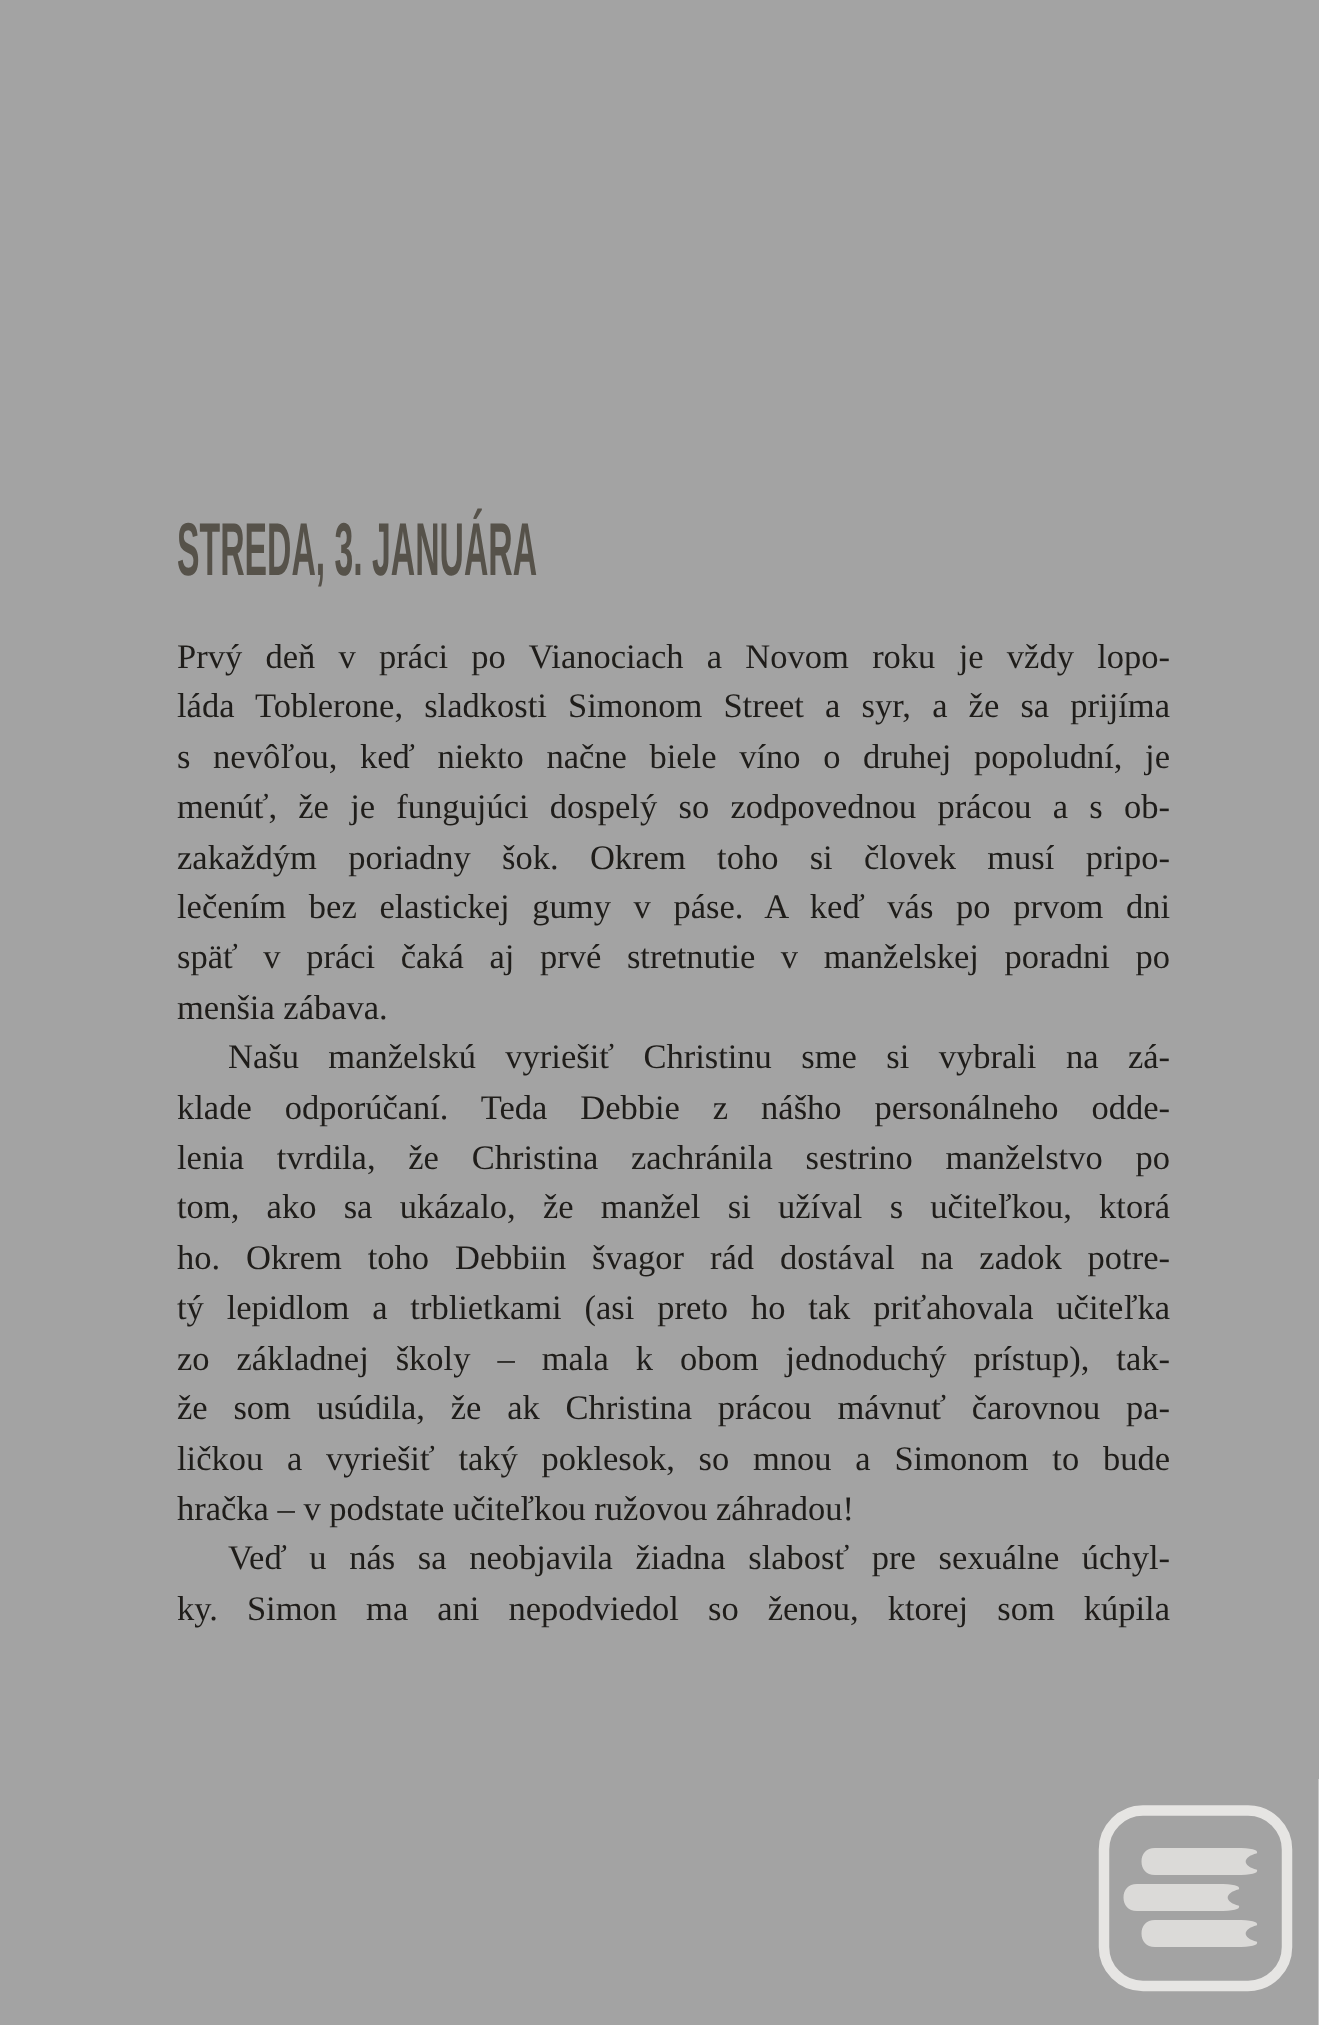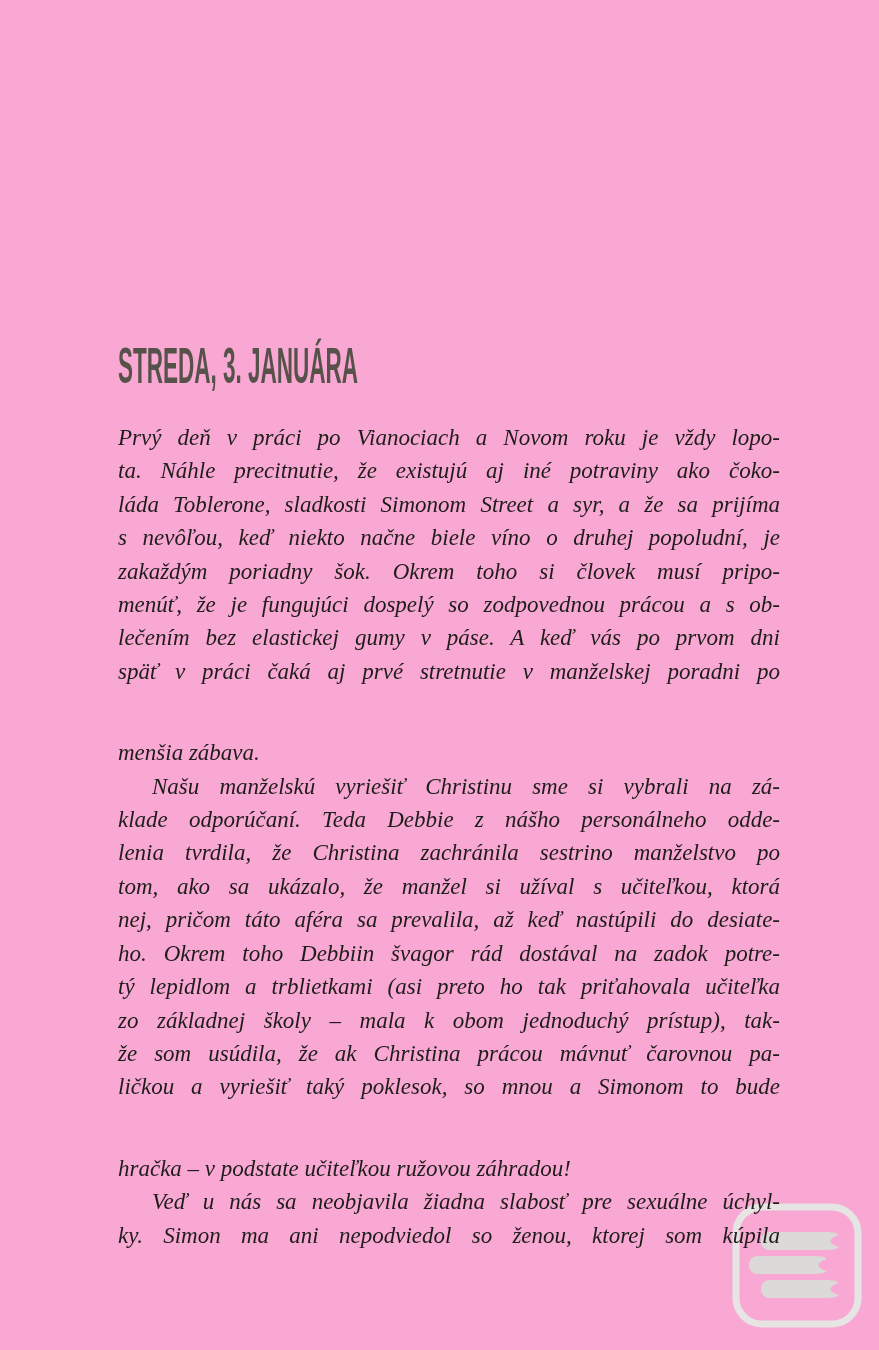--- a/index.html
+++ b/index.html
@@ -36,69 +36,65 @@
     left: 118px;
     top: 421px;
     width: 662px;
     font-family: "Liberation Serif", serif;
     font-size: 23px;
     line-height: 33.4px;
     z-index: 2;
   }
   .para {
     margin: 0;
-    font-style: italic;
   }
   .line {
     text-align: justify;
     text-align-last: justify;
     text-justify: inter-word;
     white-space: normal;
   }
   .line.no-just {
     text-align-last: left;
-    margin-top: 48px;
   }
   .para.indent .line:first-child {
     text-indent: 34px;
   }
   .watermark {
     position: absolute;
     left: 732px;
     top: 1203px;
     width: 130px;
     height: 125px;
     z-index: 1;
   }
 </style>
 </head>
 <body>
 
-<div class="page" style="background: #f9a8d4;">
+<div class="page" style="background: #a3a3a3;">
 
   <h1 class="heading" style="color: rgb(86, 82, 74);">STREDA, 3. JANUÁRA</h1>
 
   <div class="text-block" id="text-block" style="color: rgb(31, 29, 26);">
       <div class="para">
         <div class="line">Prvý deň v práci po Vianociach a Novom roku je vždy lopo-</div>
-        <div class="line">ta. Náhle precitnutie, že existujú aj iné potraviny ako čoko-</div>
         <div class="line">láda Toblerone, sladkosti Simonom Street a syr, a že sa prijíma</div>
         <div class="line">s nevôľou, keď niekto načne biele víno o druhej popoludní, je</div>
+        <div class="line">menúť, že je fungujúci dospelý so zodpovednou prácou a s ob-</div>
         <div class="line">zakaždým poriadny šok. Okrem toho si človek musí pripo-</div>
-        <div class="line">menúť, že je fungujúci dospelý so zodpovednou prácou a s ob-</div>
         <div class="line">lečením bez elastickej gumy v páse. A keď vás po prvom dni</div>
         <div class="line">späť v práci čaká aj prvé stretnutie v manželskej poradni po</div>
         <div class="line no-just">menšia zábava.</div>
       </div>
       <div class="para indent">
         <div class="line">Našu manželskú vyriešiť Christinu sme si vybrali na zá-</div>
         <div class="line">klade odporúčaní. Teda Debbie z nášho personálneho odde-</div>
         <div class="line">lenia tvrdila, že Christina zachránila sestrino manželstvo po</div>
         <div class="line">tom, ako sa ukázalo, že manžel si užíval s učiteľkou, ktorá</div>
-        <div class="line">nej, pričom táto aféra sa prevalila, až keď nastúpili do desiate-</div>
         <div class="line">ho. Okrem toho Debbiin švagor rád dostával na zadok potre-</div>
         <div class="line">tý lepidlom a trblietkami (asi preto ho tak priťahovala učiteľka</div>
         <div class="line">zo základnej školy – mala k obom jednoduchý prístup), tak-</div>
         <div class="line">že som usúdila, že ak Christina prácou mávnuť čarovnou pa-</div>
         <div class="line">ličkou a vyriešiť taký poklesok, so mnou a Simonom to bude</div>
         <div class="line no-just">hračka – v podstate učiteľkou ružovou záhradou!</div>
       </div>
       <div class="para indent">
         <div class="line">Veď u nás sa neobjavila žiadna slabosť pre sexuálne úchyl-</div>
         <div class="line">ky. Simon ma ani nepodviedol so ženou, ktorej som kúpila</div>

